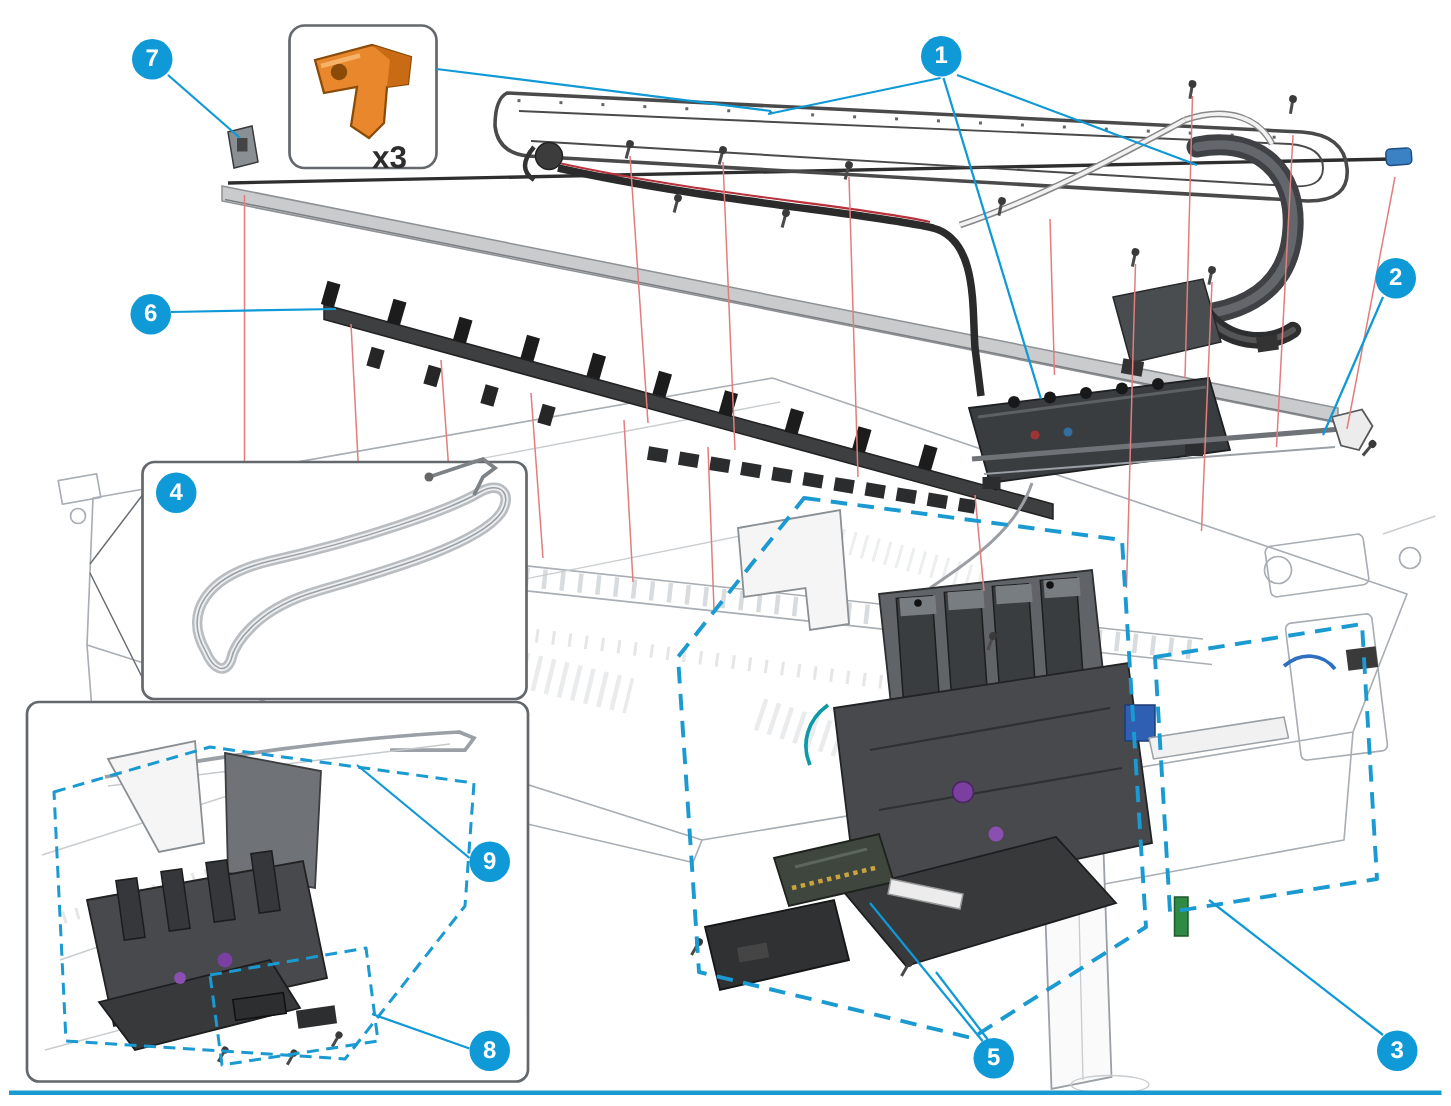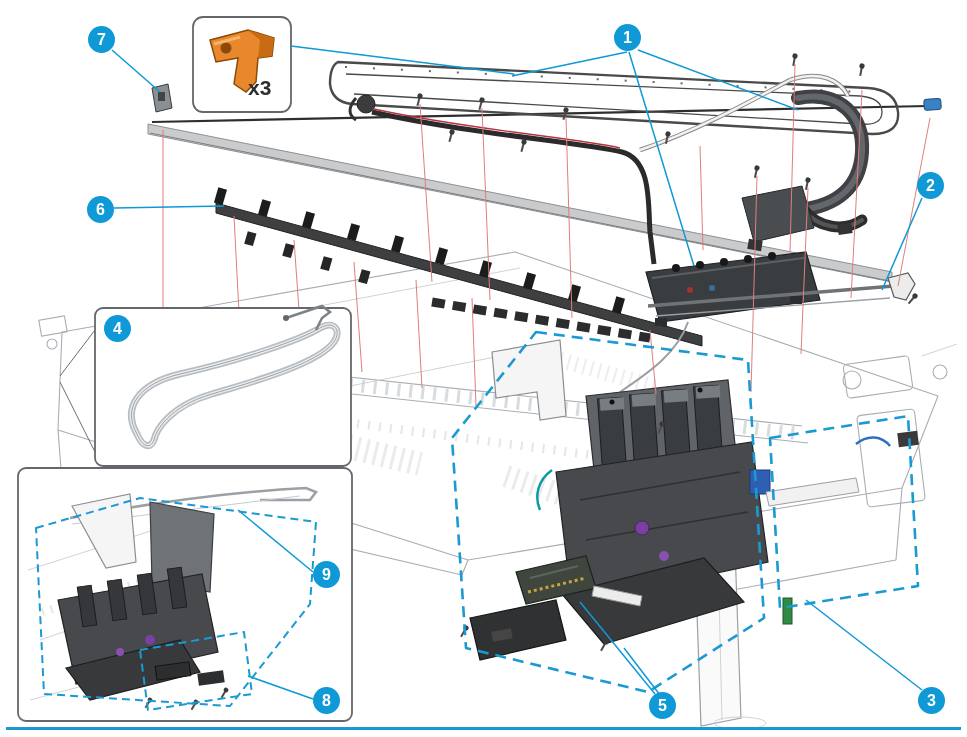--- a/index.html
+++ b/index.html
@@ -339,17 +339,17 @@
   <div class="badge" style="left:614px;top:24px">1</div>
   <div class="badge" style="left:917px;top:172px">2</div>
   <div class="badge" style="left:918px;top:687px">3</div>
   <div class="badge" style="left:104px;top:315px">4</div>
   <div class="badge" style="left:649px;top:692px">5</div>
   <div class="badge" style="left:87px;top:196px">6</div>
   <div class="badge" style="left:88px;top:26px">7</div>
   <div class="badge" style="left:313px;top:687px">8</div>
   <div class="badge" style="left:313px;top:561px">9</div>
 
-  <div class="qty-label" style="left:248px;top:76px">x3</div>
+  <div class="qty-label" style="left:248px;top:94px">x3</div>
 
   <div class="footer-rule"></div>
 
 </div>
 
 </body></html>

